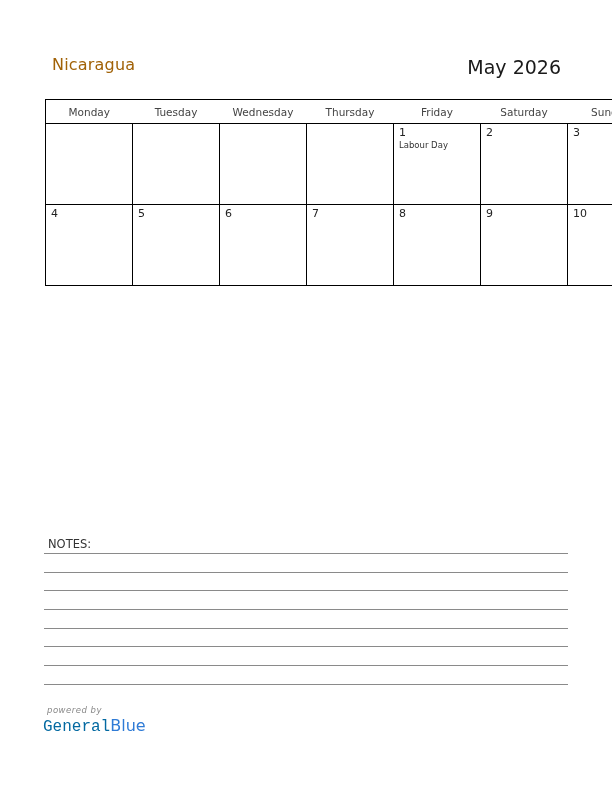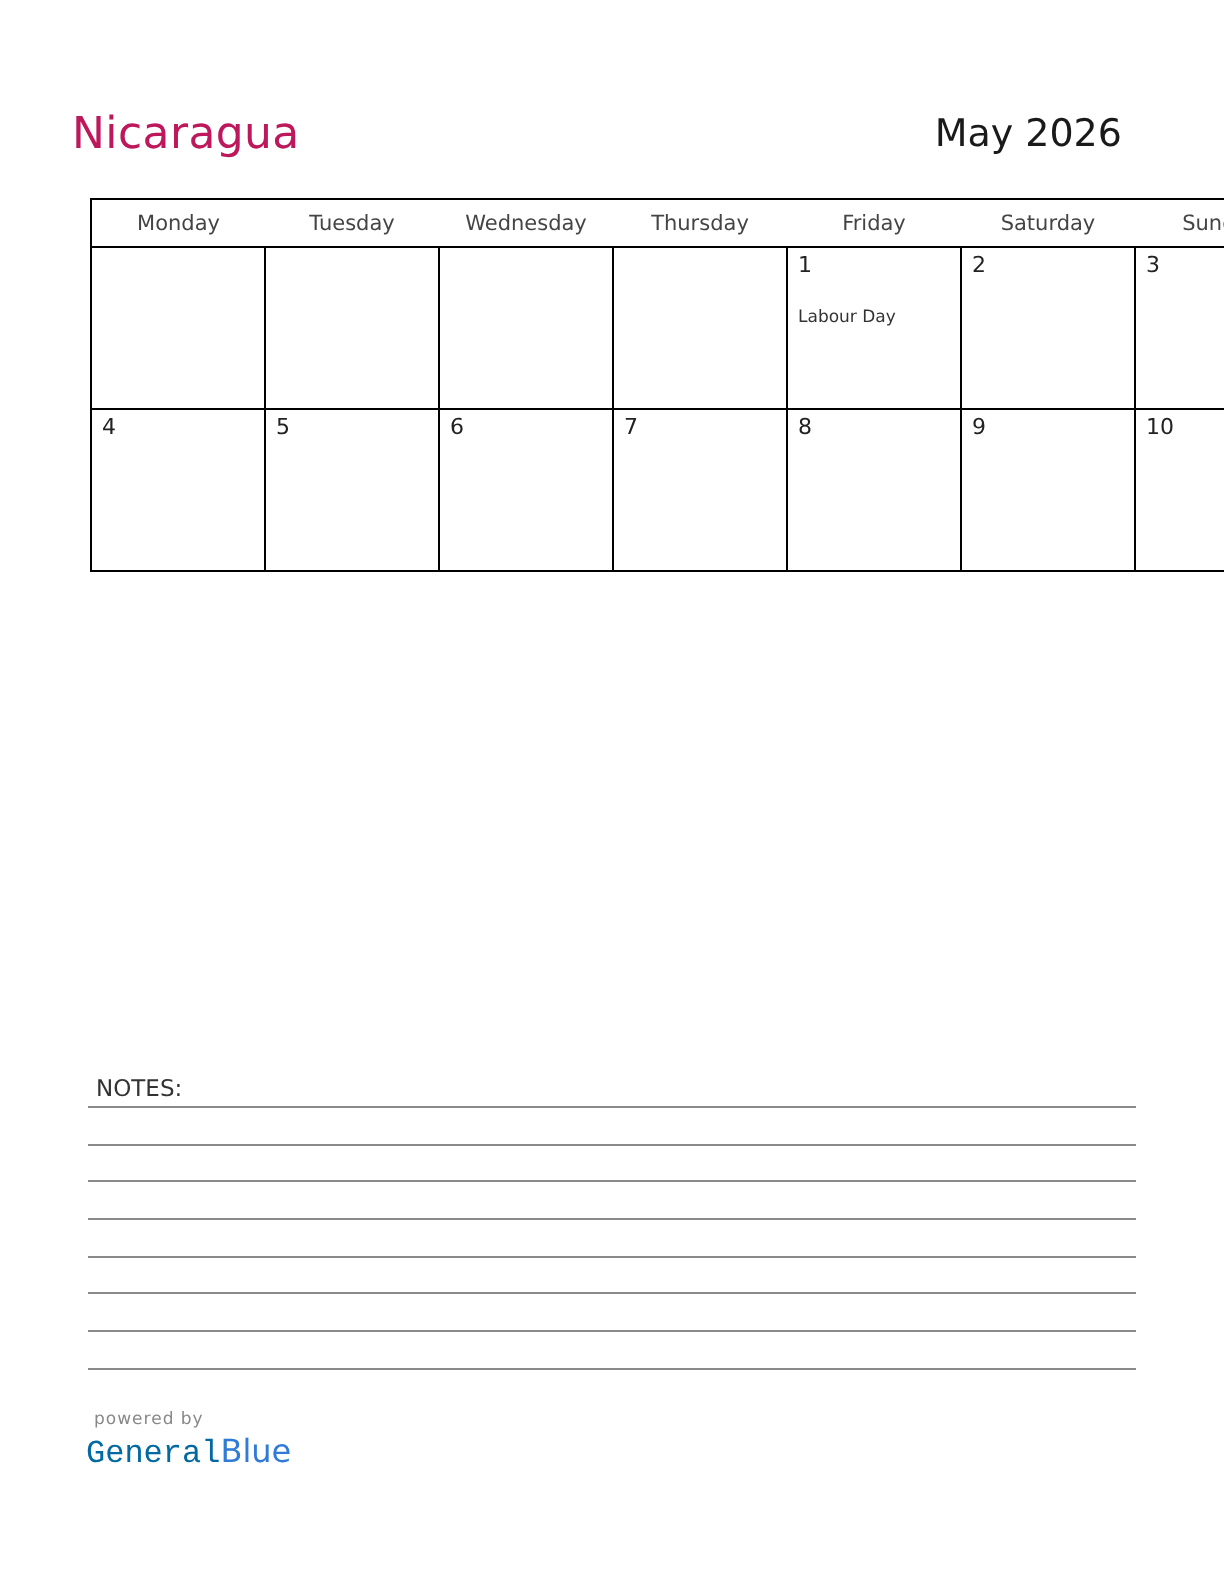--- a/index.html
+++ b/index.html
@@ -1,28 +1,28 @@
 <!DOCTYPE html>
 <html><head>
   <meta charset="utf-8">
   <style>
     html, body { margin: 0; padding: 0; background: #ffffff; }
     body { width: 612px; height: 792px; position: relative; font-family: "DejaVu Sans", sans-serif; color: #222; overflow: hidden; }
-    .title { position: absolute; left: 36px; top: 55px; font-size: 22px; color: #be185d; letter-spacing: 0.2px; }
+    .title { position: absolute; left: 52px; top: 55px; font-size: 16px; color: #a16207; letter-spacing: 0.2px; }
     .month { position: absolute; right: 51px; top: 56px; font-size: 19px; color: #1a1a1a; }
     table.cal { position: absolute; left: 45px; top: 99px; width: 610px; border-collapse: collapse; table-layout: fixed; }
     table.cal th { height: 23px; font-weight: normal; font-size: 10.5px; color: #444; border-top: 1.3px solid #000; border-bottom: 1.3px solid #000; padding: 0; text-align: center; }
     table.cal th:first-child { border-left: 1.3px solid #000; }
     table.cal th:last-child { border-right: 1.3px solid #000; }
     table.cal td { height: 76px; border: 1.3px solid #000; vertical-align: top; padding: 2px 5px; font-size: 11px; color: #222; }
     .daynum { display: block; line-height: 13px; }
-    .holiday { display: block; font-size: 8.5px; line-height: 11px; color: #333; margin-top: 15px; width: 60px; }
+    .holiday { display: block; font-size: 8.5px; line-height: 11px; color: #333; margin-top: 1px; width: 60px; }
     .notes-label { position: absolute; left: 48px; top: 537px; font-size: 11.5px; color: #333; }
     .note-line { position: absolute; left: 44px; width: 524px; height: 0; border-top: 1px solid #8a8a8a; }
-    .powered { position: absolute; left: 47px; top: 705px; font-size: 8.5px; color: #888; letter-spacing: 0.5px; }
+    .powered { position: absolute; left: 47px; top: 705px; font-size: 8.5px; color: #888; letter-spacing: 0.5px; font-style: italic; }
     .brand { position: absolute; left: 43px; top: 716px; font-size: 16px; }
     .brand .g { color: #0369a1; font-family: Liberation Mono, monospace; }
     .brand .b { color: #2f7bd6; }
   </style>
 </head>
 <body>
 
 <div class="title">Nicaragua</div>
 <div class="month">May 2026</div>
 

